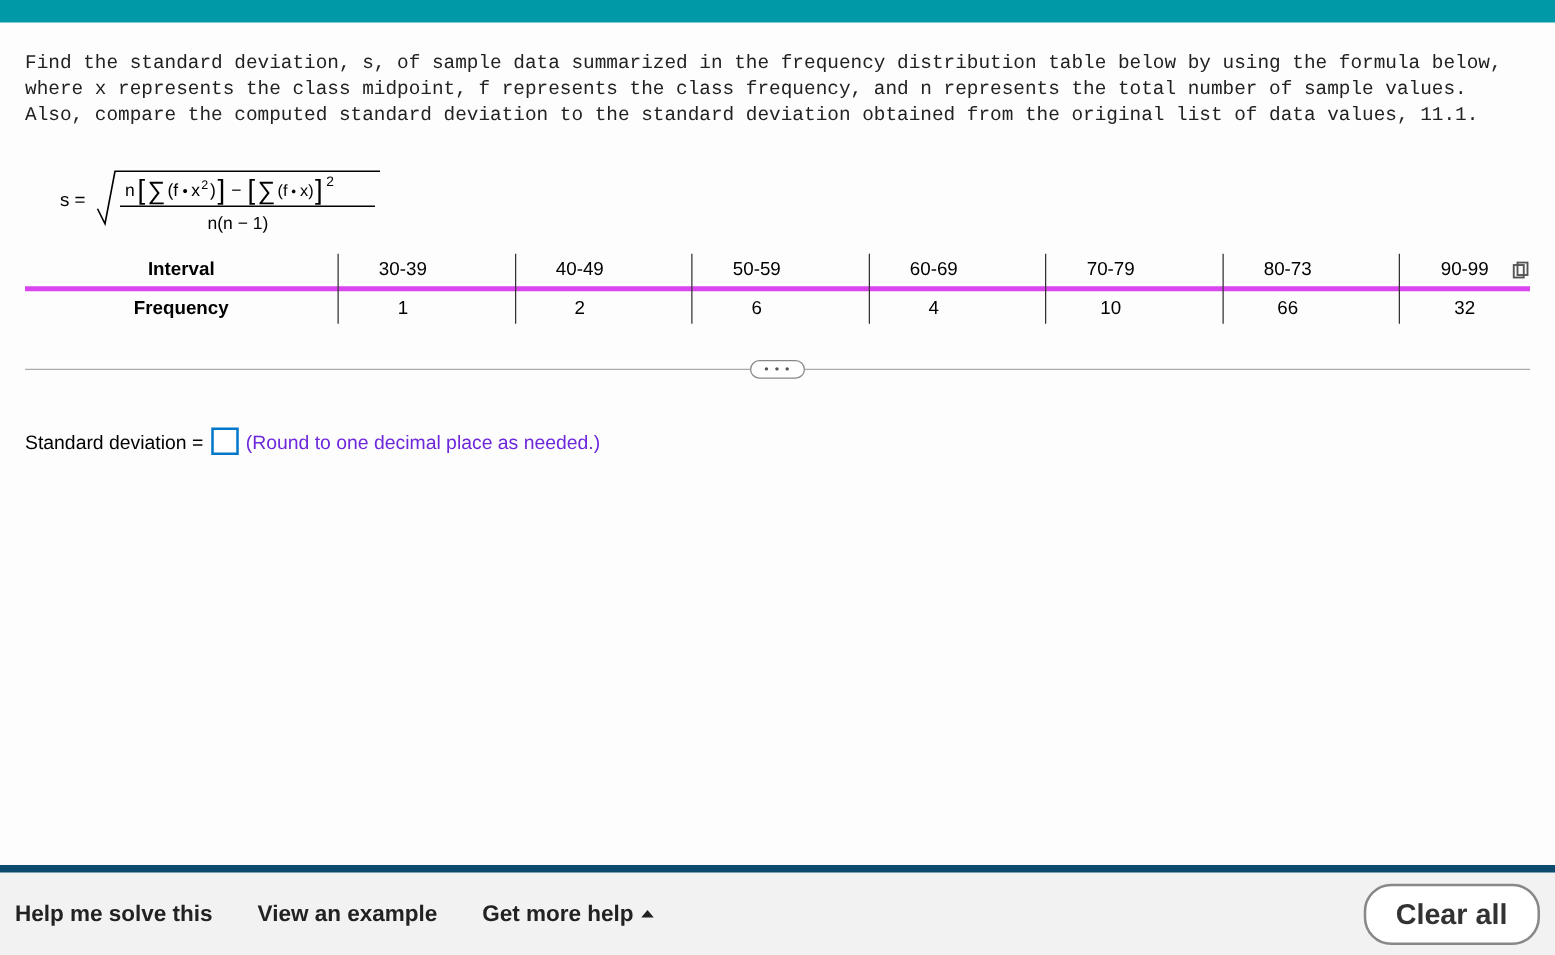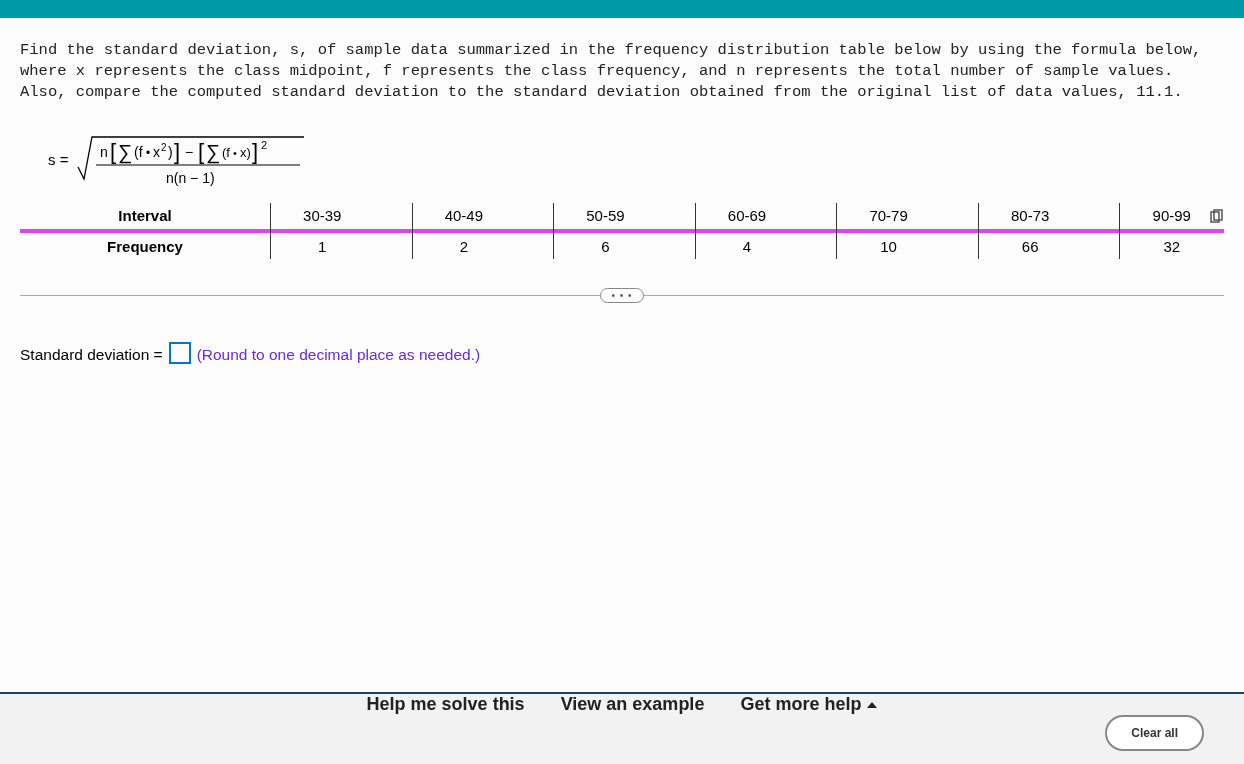--- a/index.html
+++ b/index.html
@@ -123,25 +123,24 @@
     background: #fff;
   }
   .hint-text { color: #6d28d9; }
   .footer {
     position: absolute;
     left: 0;
     right: 0;
     bottom: 0;
     height: 72px;
     background: #f2f2f2;
-    border-top: 2px solid #0c4a6e;
-    display: flex;
-    align-items: center;
-    padding: 0 40px;
-    flex-direction: column;
+    border-top: 6px solid #0c4a6e;
+    display: flex;
+    align-items: center;
+    padding: 0 12px;
   }
   .footer-left {
     display: flex;
     gap: 36px;
     align-items: center;
   }
   .footer-link {
     font-size: 18px;
     font-weight: bold;
     color: #222;
@@ -160,21 +159,21 @@
     margin-left: auto;
     display: flex;
     gap: 22px;
     align-items: center;
   }
   .btn-clear {
     border: 2px solid #888;
     background: #fff;
     border-radius: 22px;
     padding: 9px 24px;
-    font-size: 12px;
+    font-size: 23px;
     font-weight: bold;
     color: #333;
     cursor: pointer;
   }
   .btn-check {
     border: none;
     background: linear-gradient(90deg, #c9a0dc 0%, #f77c8e 100%);
     border-radius: 22px;
     padding: 11px 26px;
     font-size: 17px;

